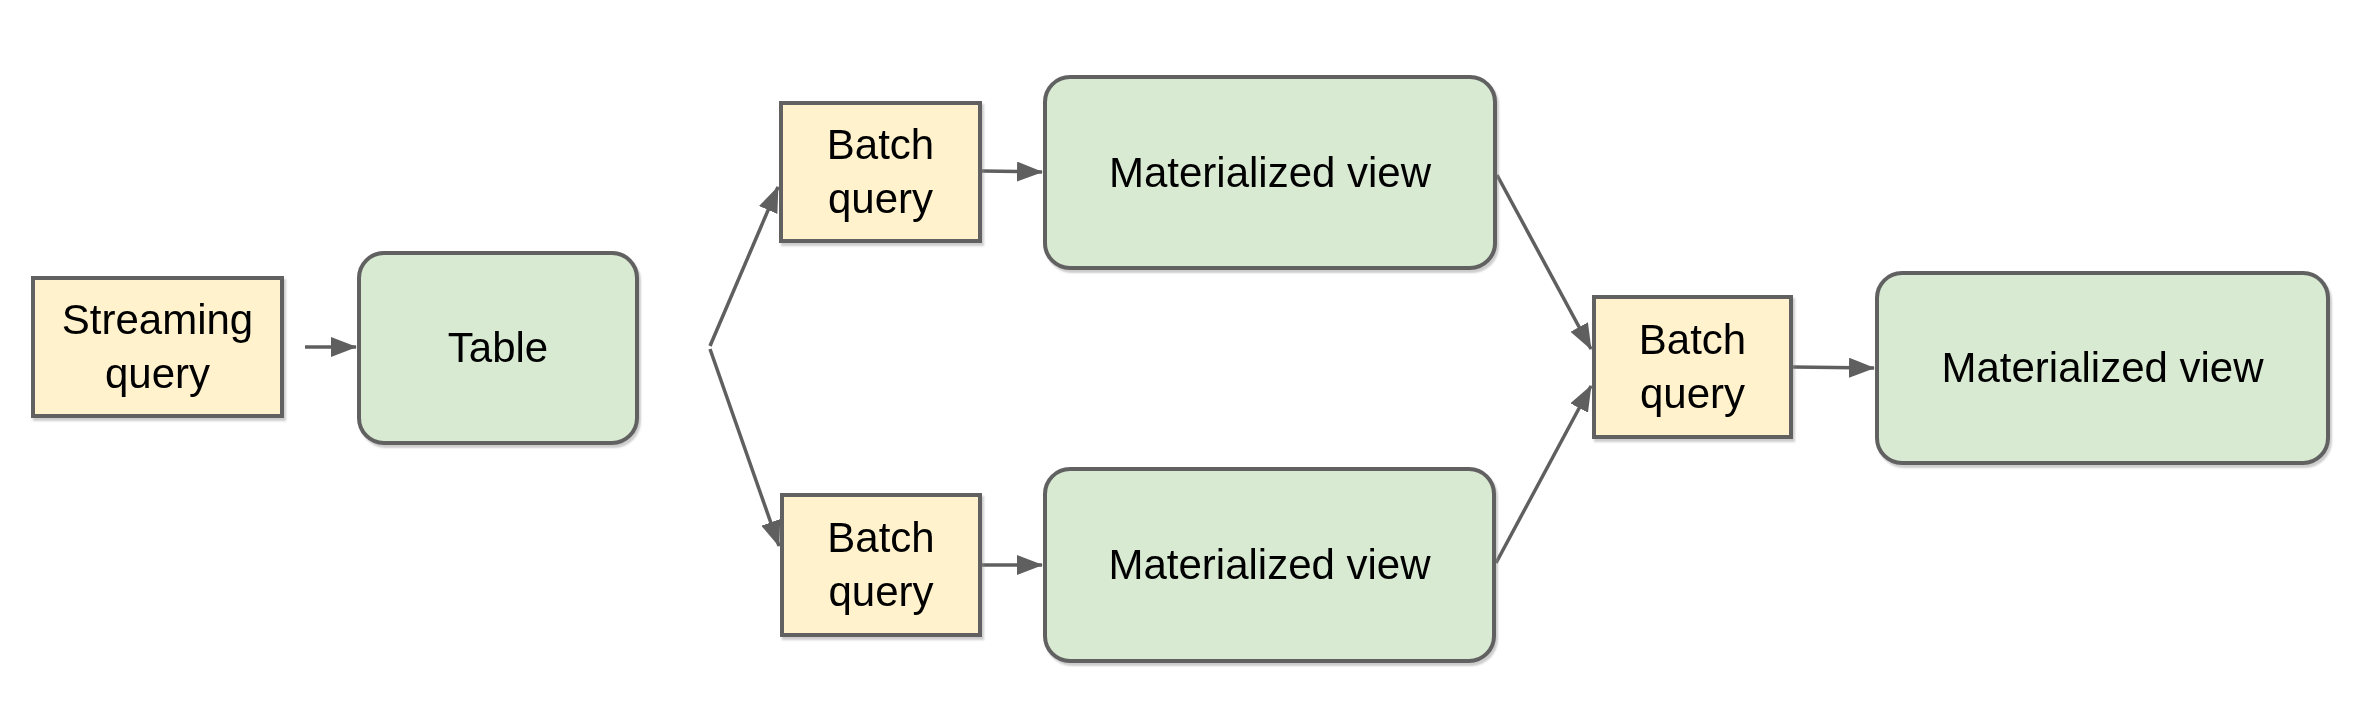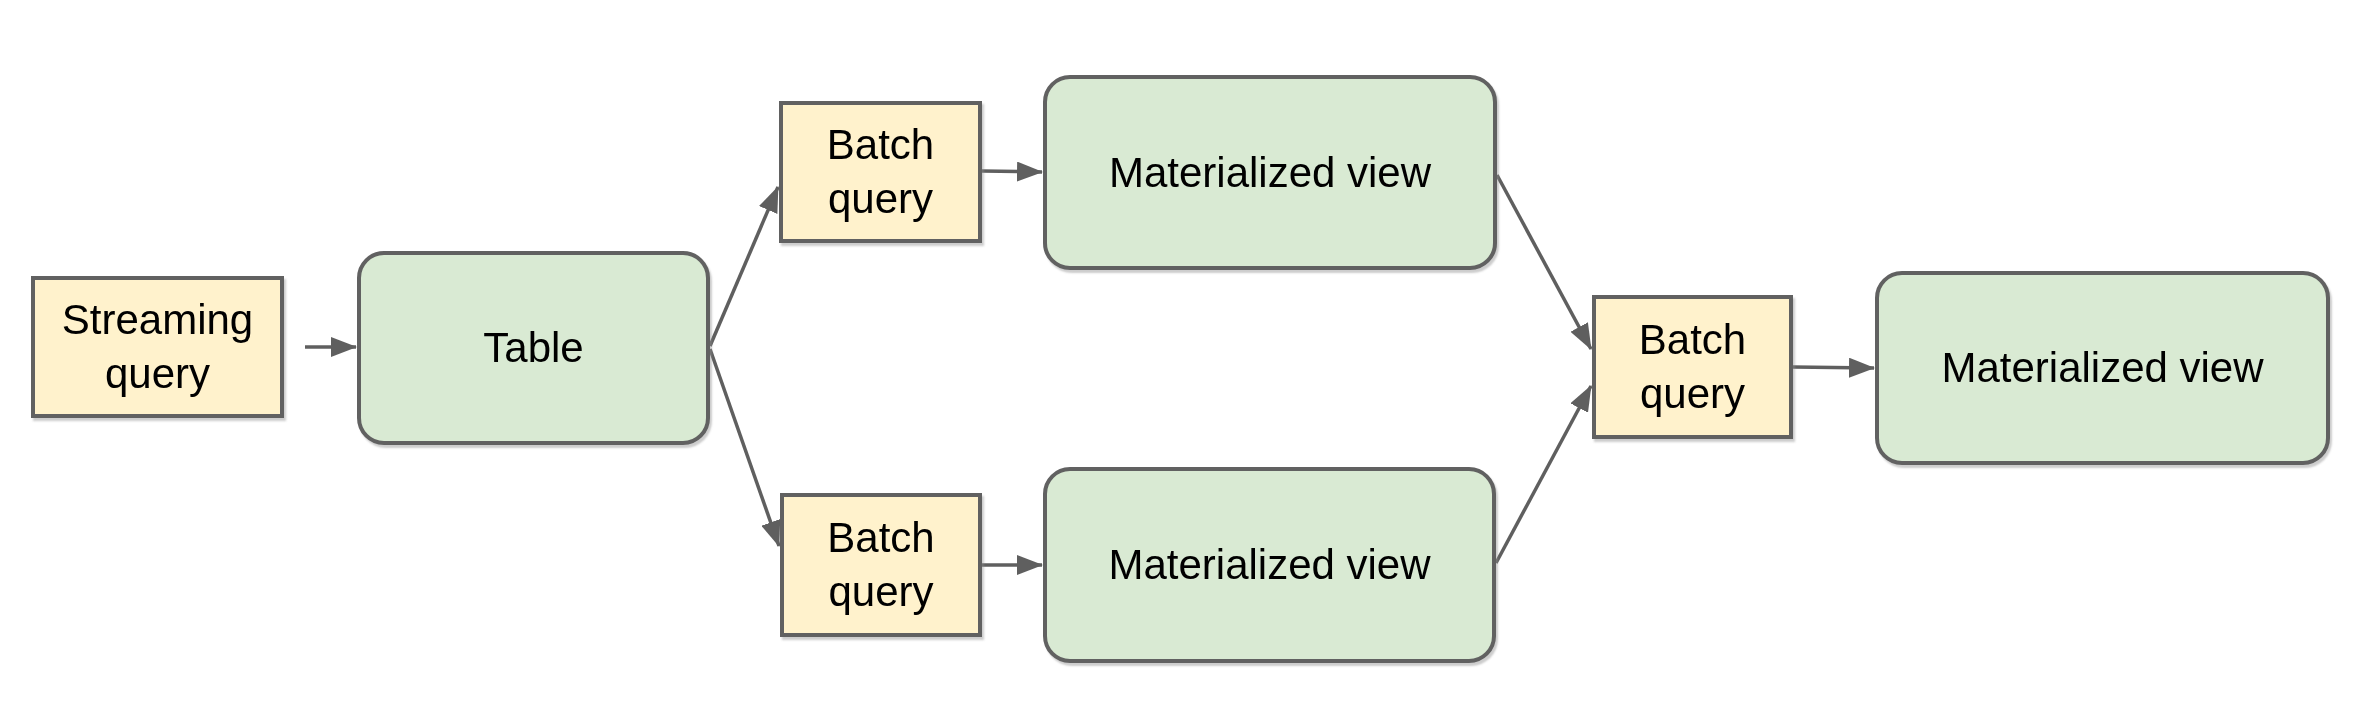--- a/index.html
+++ b/index.html
@@ -72,21 +72,21 @@
         <line class="edge-line" x1="982" y1="565" x2="1042" y2="565" marker-end="url(#arrowhead)"></line>
         <line class="edge-line" x1="1497" y1="175" x2="1591" y2="349" marker-end="url(#arrowhead)"></line>
         <line class="edge-line" x1="1496" y1="563" x2="1591" y2="386" marker-end="url(#arrowhead)"></line>
         <line class="edge-line" x1="1793" y1="367" x2="1874" y2="368" marker-end="url(#arrowhead)"></line>
       </g>
   </svg>
   <div id="node-layer">
       <div class="node query" style="left: 31px; top: 276px; width: 253px; height: 142px;">
         <span class="label">Streaming query</span>
       </div>
-      <div class="node storage" style="left: 357px; top: 251px; width: 353px; height: 194px;">
+      <div class="node storage" style="left: 357px; top: 251px; width: 282px; height: 194px;">
         <span class="label">Table</span>
       </div>
       <div class="node query" style="left: 779px; top: 101px; width: 203px; height: 142px;">
         <span class="label">Batch query</span>
       </div>
       <div class="node storage" style="left: 1043px; top: 75px; width: 454px; height: 195px;">
         <span class="label">Materialized view</span>
       </div>
       <div class="node query" style="left: 780px; top: 493px; width: 202px; height: 144px;">
         <span class="label">Batch query</span>

